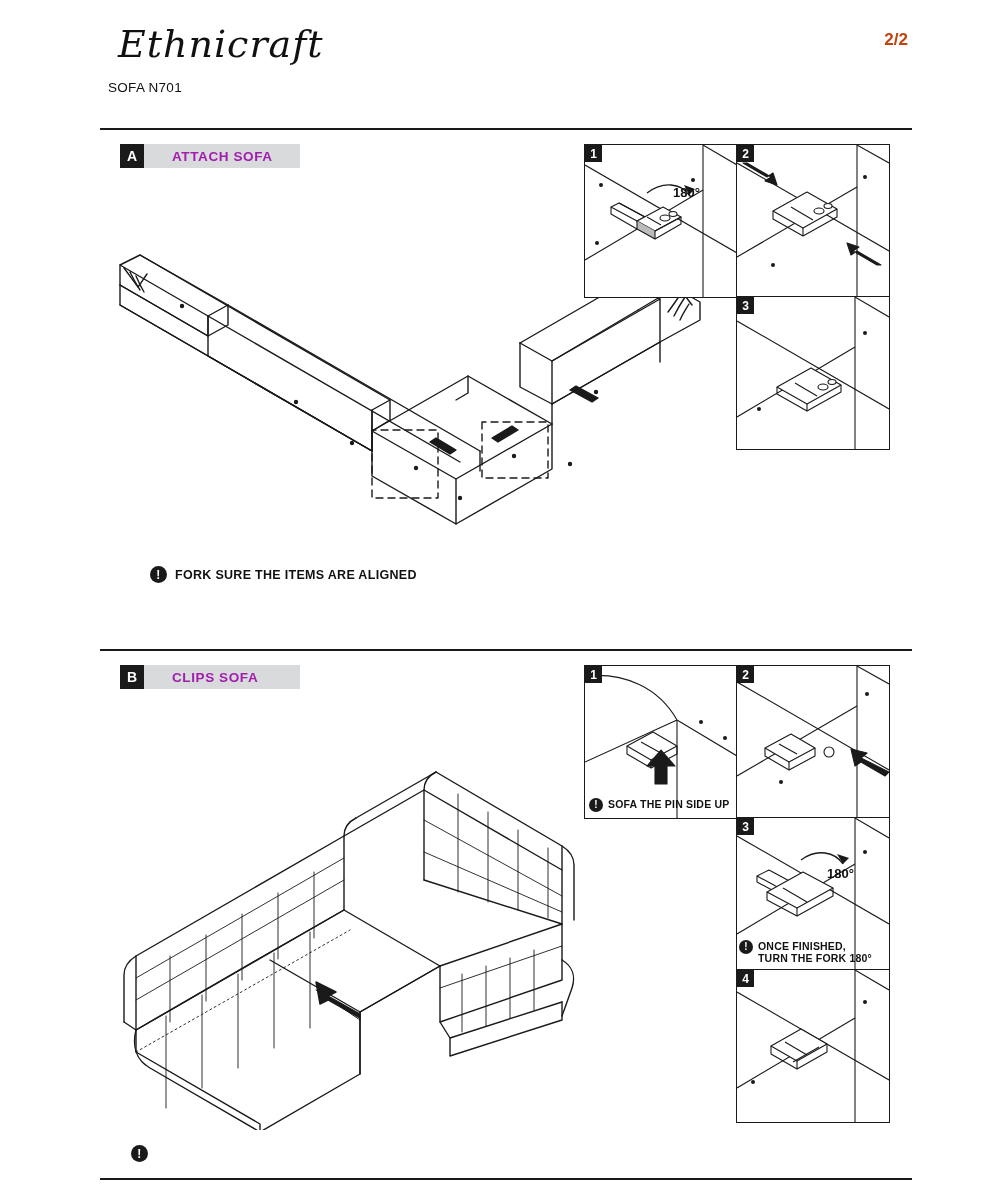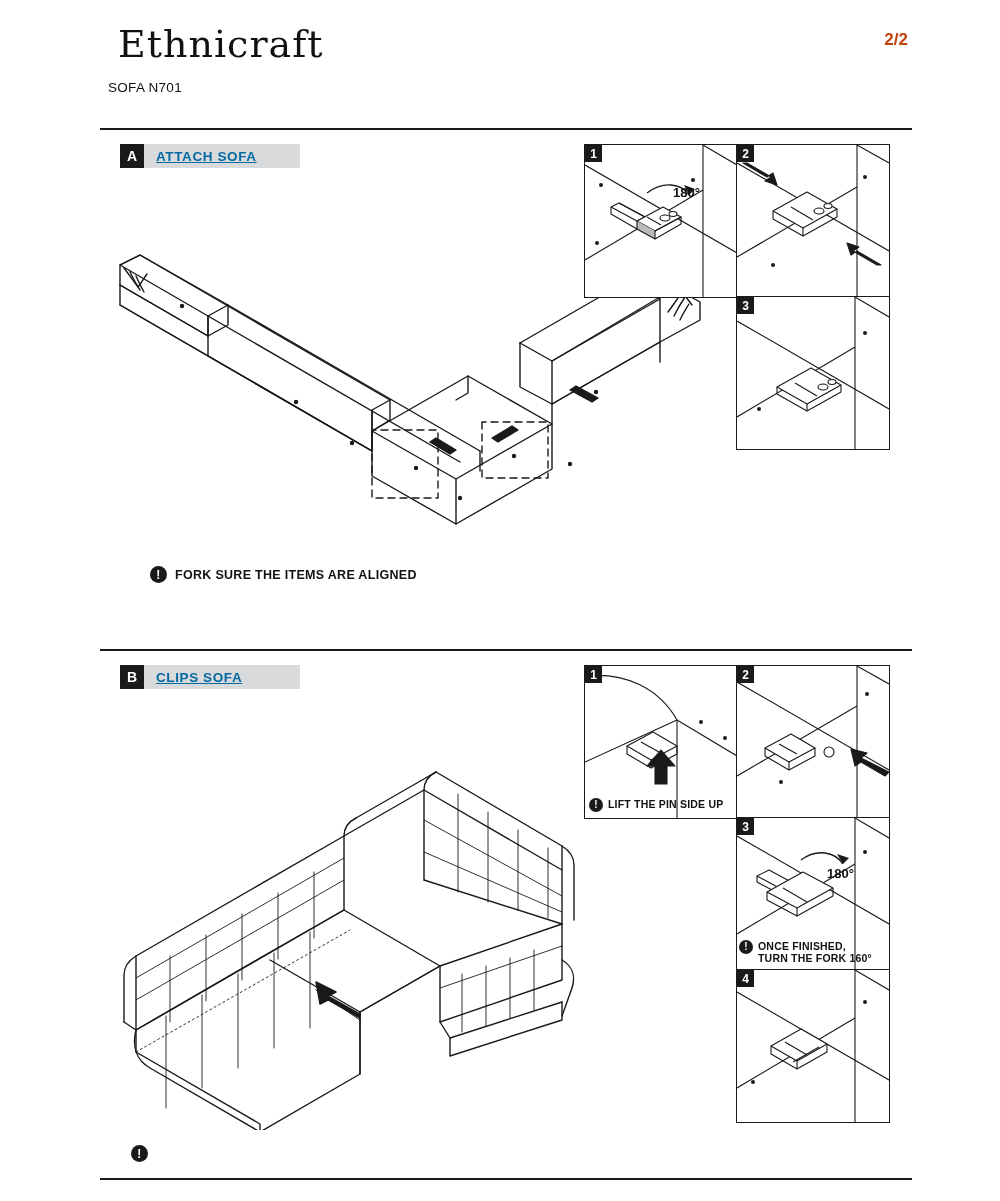--- a/index.html
+++ b/index.html
@@ -17,20 +17,21 @@
     height: 1201px;
     background: #ffffff;
     overflow: hidden;
   }
   
   .brand {
     position: absolute;
     left: 118px;
     top: 22px;
     font-family: "DejaVu Serif", serif;
+    font-style: italic;
     font-size: 38px;
     letter-spacing: 1px;
     color: #111;
   }
   .page-num {
     position: absolute;
     right: 92px;
     top: 30px;
     font-size: 17px;
     font-weight: bold;
@@ -81,23 +82,22 @@
     font-weight: bold;
     display: flex;
     align-items: center;
     justify-content: center;
     flex: 0 0 24px;
   }
   .section-title {
     font-size: 13.5px;
     font-weight: bold;
     letter-spacing: 0.6px;
-    padding-left: 12px;
-    color: #0369a1;
-    text-decoration: underline;
+    padding-left: 28px;
+    color: #a21caf;
   }
   #secA { left: 120px; top: 144px; }
   #secB { left: 120px; top: 665px; }
 
   
   .panel {
     position: absolute;
     border: 1.5px solid #1a1a1a;
     background: #ffffff;
     overflow: hidden;
@@ -415,21 +415,21 @@
         <path d="M42,80 L66,94 L92,80 L68,66 Z" fill="#fff"></path>
         <path d="M42,80 L42,88 L66,102 L66,94"></path>
         <path d="M66,102 L92,88 L92,80"></path>
         <path d="M56,76 L74,86"></path>
 
         <path d="M70,118 L70,100 L62,100 L76,84 L90,100 L82,100 L82,118 Z" fill="#1a1a1a" stroke="#1a1a1a"></path>
       </g>
     </svg>
     <div class="panel-caption" style="left:4px; bottom:6px; width:145px;">
       <span class="excl">!</span>
-      <span>LIFT THE PIN SIDE UP</span>
+      <span>SOFA THE PIN SIDE UP</span>
     </div>
   </div>
 
   <div class="panel" id="B2" style="left:736px; top:665px; width:152px; height:152px;">
     <div class="num">2</div>
     <svg width="152" height="152" viewBox="0 0 152 152">
       <g fill="none" stroke="#1a1a1a" stroke-width="1.1" stroke-linejoin="round">
         <path d="M0,16 L152,104"></path>
         <path d="M120,0 L152,18"></path>
         <path d="M120,0 L120,152"></path>
@@ -466,21 +466,21 @@
         <path d="M46,70 L70,84"></path>
 
         <path d="M64,42 C80,30 98,34 106,46" stroke-width="1.3"></path>
         <path d="M106,46 L100,36 L112,40 Z" fill="#1a1a1a" stroke="none"></path>
       </g>
     </svg>
     <div class="deg" style="left:90px; top:48px;">180°</div>
     <div class="panel-caption" style="left:2px; bottom:6px; width:148px; white-space:pre-line;">
       <span class="excl">!</span>
       <span>ONCE FINISHED,
-TURN THE FORK 160°</span>
+TURN THE FORK 180°</span>
     </div>
   </div>
 
   <div class="panel" id="B4" style="left:736px; top:969px; width:152px; height:152px;">
     <div class="num">4</div>
     <svg width="152" height="152" viewBox="0 0 152 152">
       <g fill="none" stroke="#1a1a1a" stroke-width="1.1" stroke-linejoin="round">
         <path d="M0,22 L152,110"></path>
         <path d="M118,0 L152,20"></path>
         <path d="M118,0 L118,152"></path>

